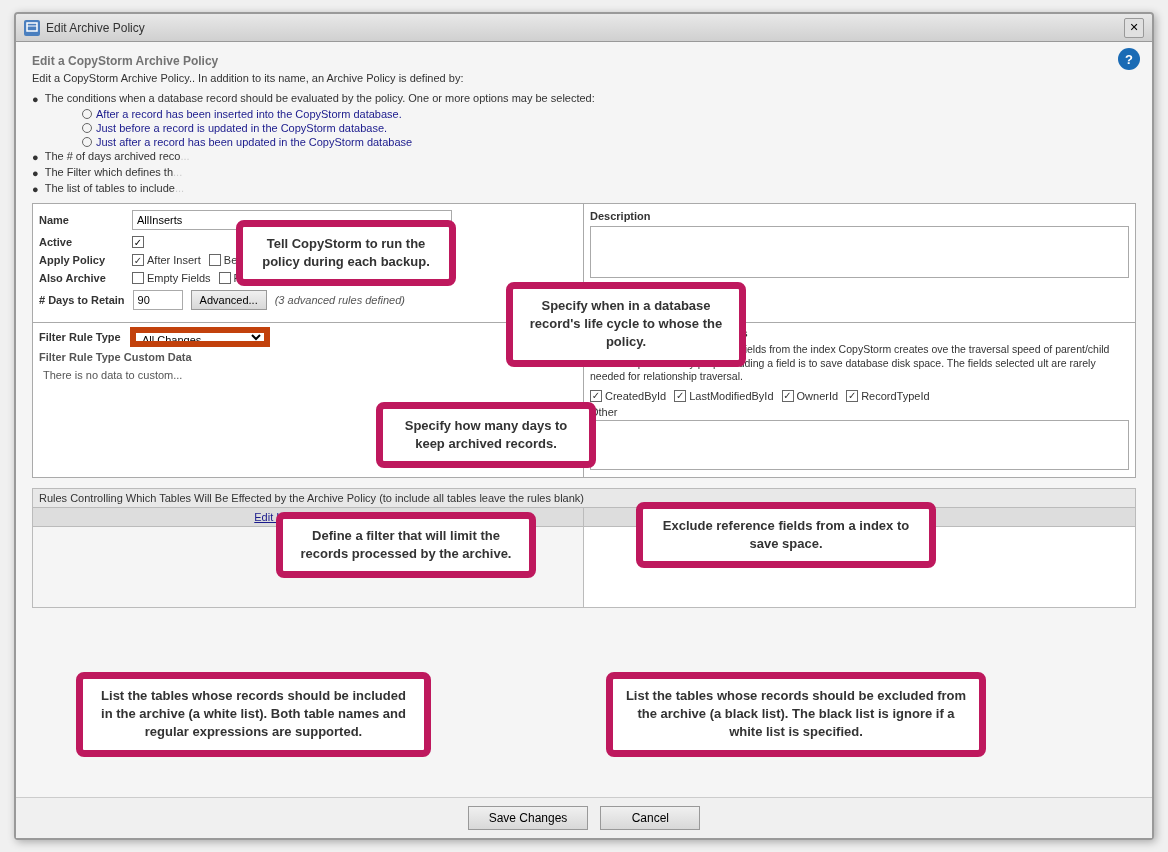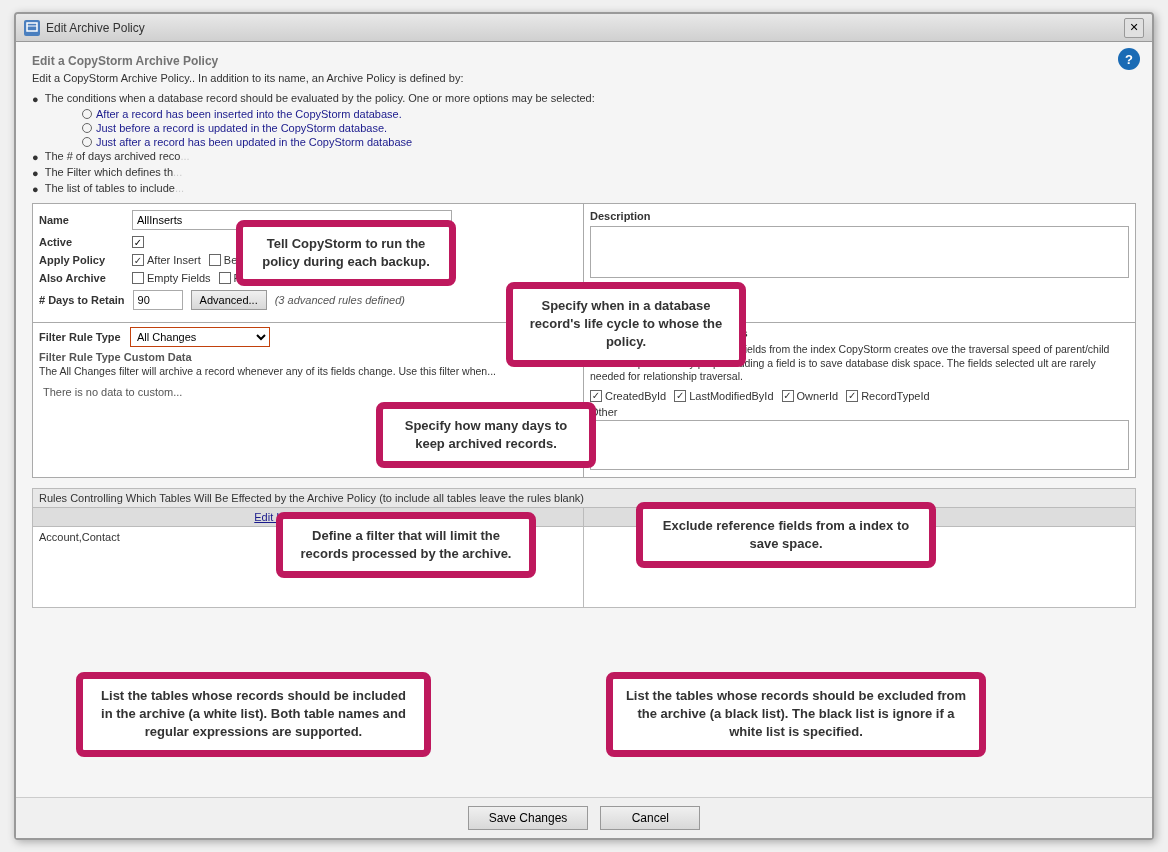--- a/index.html
+++ b/index.html
@@ -209,21 +209,21 @@
     .filter-right {
       padding: 4px 6px;
     }
     .filter-row {
       display: flex;
       align-items: center;
       gap: 6px;
       margin-bottom: 4px;
     }
     .select-box {
-      border: 1px solid #c2410c;
+      border: 6px solid #c2410c;
       background: white;
       font-size: 11px;
       height: 20px;
       padding: 0 2px;
       width: 140px;
     }
     .filter-desc {
       font-size: 10.5px;
       color: #333;
       margin-bottom: 3px;
@@ -511,21 +511,20 @@
     <div class="filter-section">
       <div class="filter-left">
 
         <div class="filter-row">
           <span class="form-label">Filter Rule Type</span>
           <select class="select-box">
             <option>All Changes</option>
           </select>
         </div>
         <div class="filter-title-row">Filter Rule Type Custom Data</div>
-        <div class="filter-desc">The All Changes filter will archive a record whenever any of its fields change. Use this filter when...</div>
         <div class="filter-no-data">There is no data to custom...</div>
       </div>
       <div class="filter-right">
         <div class="form-right-title">Non-Indexed Reference Fields</div>
         <div class="filter-right-desc">e common Salesforce reference fields from the index CopyStorm creates ove the traversal speed of parent/child relationships. The only purpose uding a field is to save database disk space. The fields selected ult are rarely needed for relationship traversal.</div>
         <div class="ref-checkboxes">
           <label class="checkbox-label">
             <div class="checkbox-box">✓</div>
             <span>CreatedById</span>
           </label>
@@ -545,23 +544,20 @@
         <div class="other-label">Other</div>
         <textarea class="other-textarea" style=""></textarea>
       </div>
     </div>
 
     <div class="tables-section">
       <div class="tables-header">Rules Controlling Which Tables Will Be Effected by the Archive Policy (to include all tables leave the rules blank)</div>
       <div class="tables-grid">
         <div class="table-col table-col-left">
           <div class="table-col-header">Edit Included Tables...</div>
-          <div class="table-col-content">
-            <span>Account,Contact</span>
-          </div>
         </div>
         <div class="table-col">
           <div class="table-col-header">Edit Excluded Tables...</div>
           <div class="table-col-content">
             <span></span>
           </div>
         </div>
       </div>
     </div>
 

